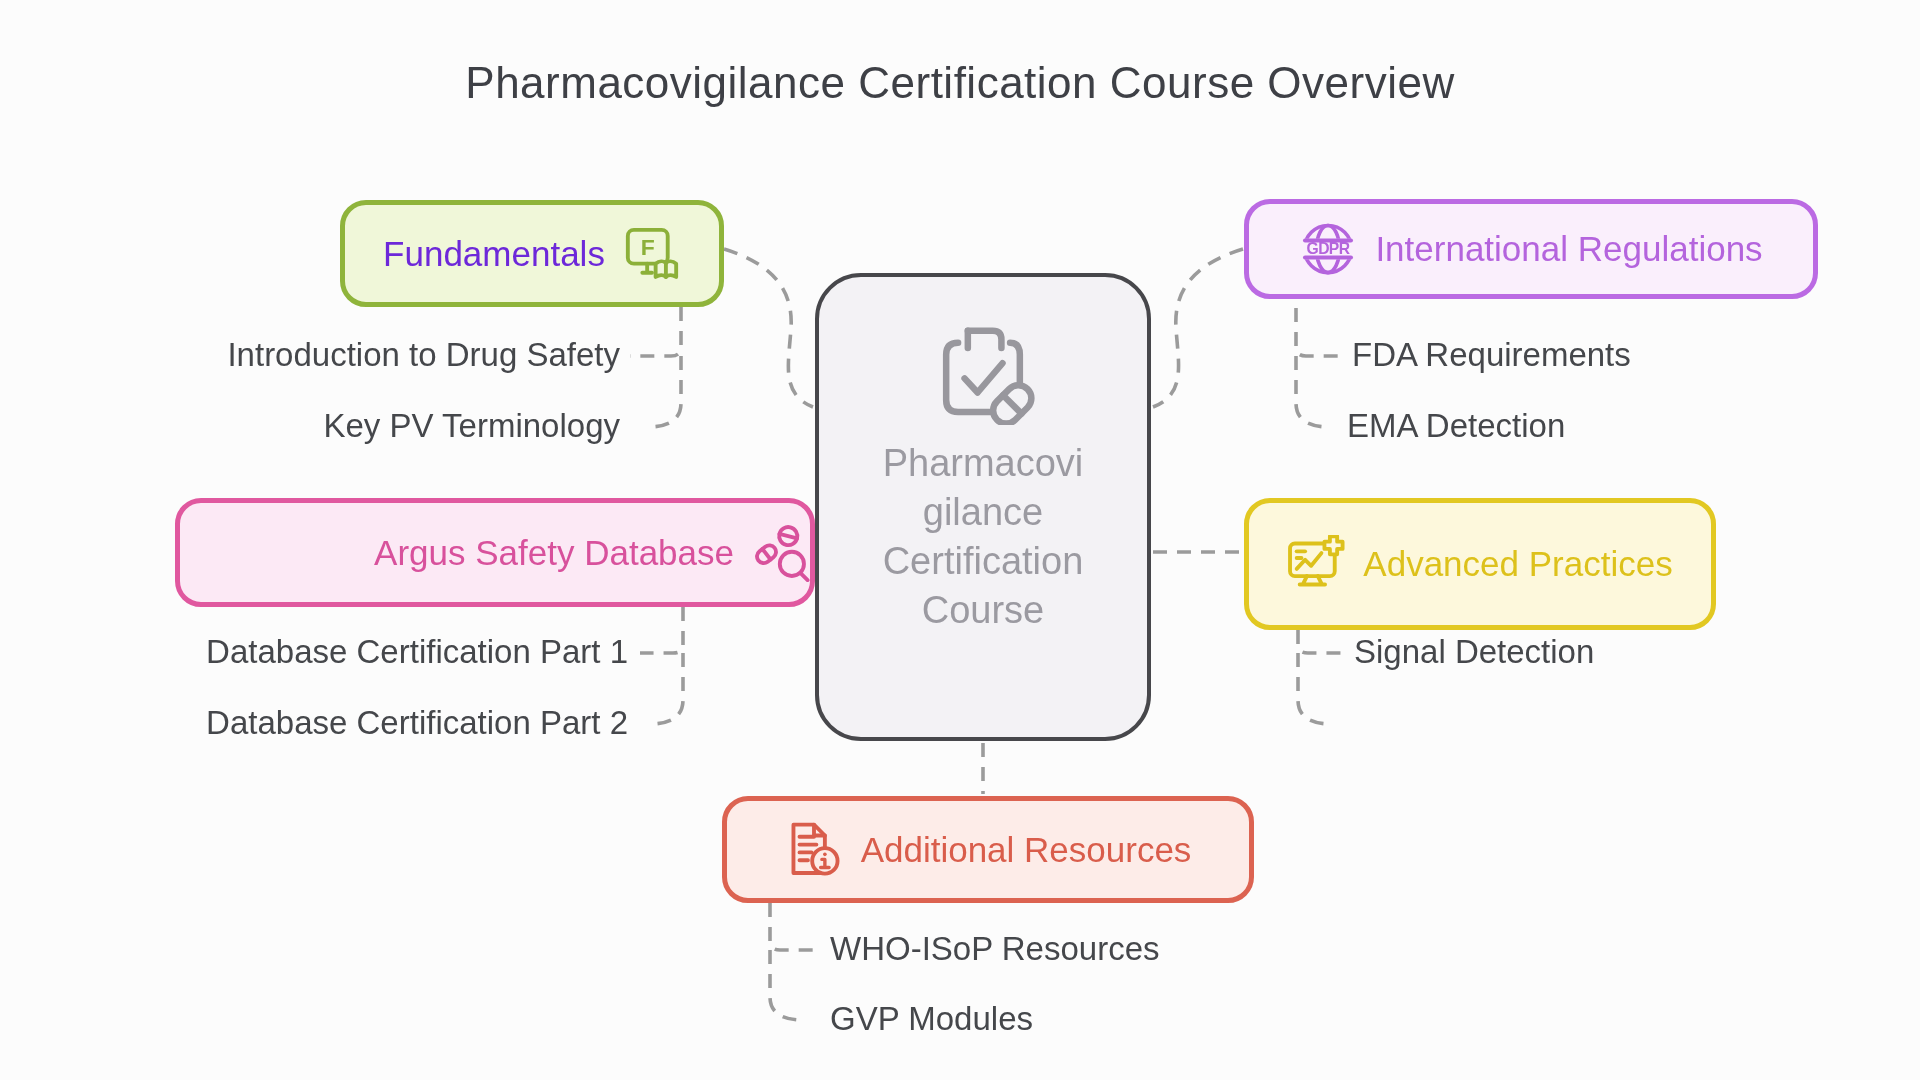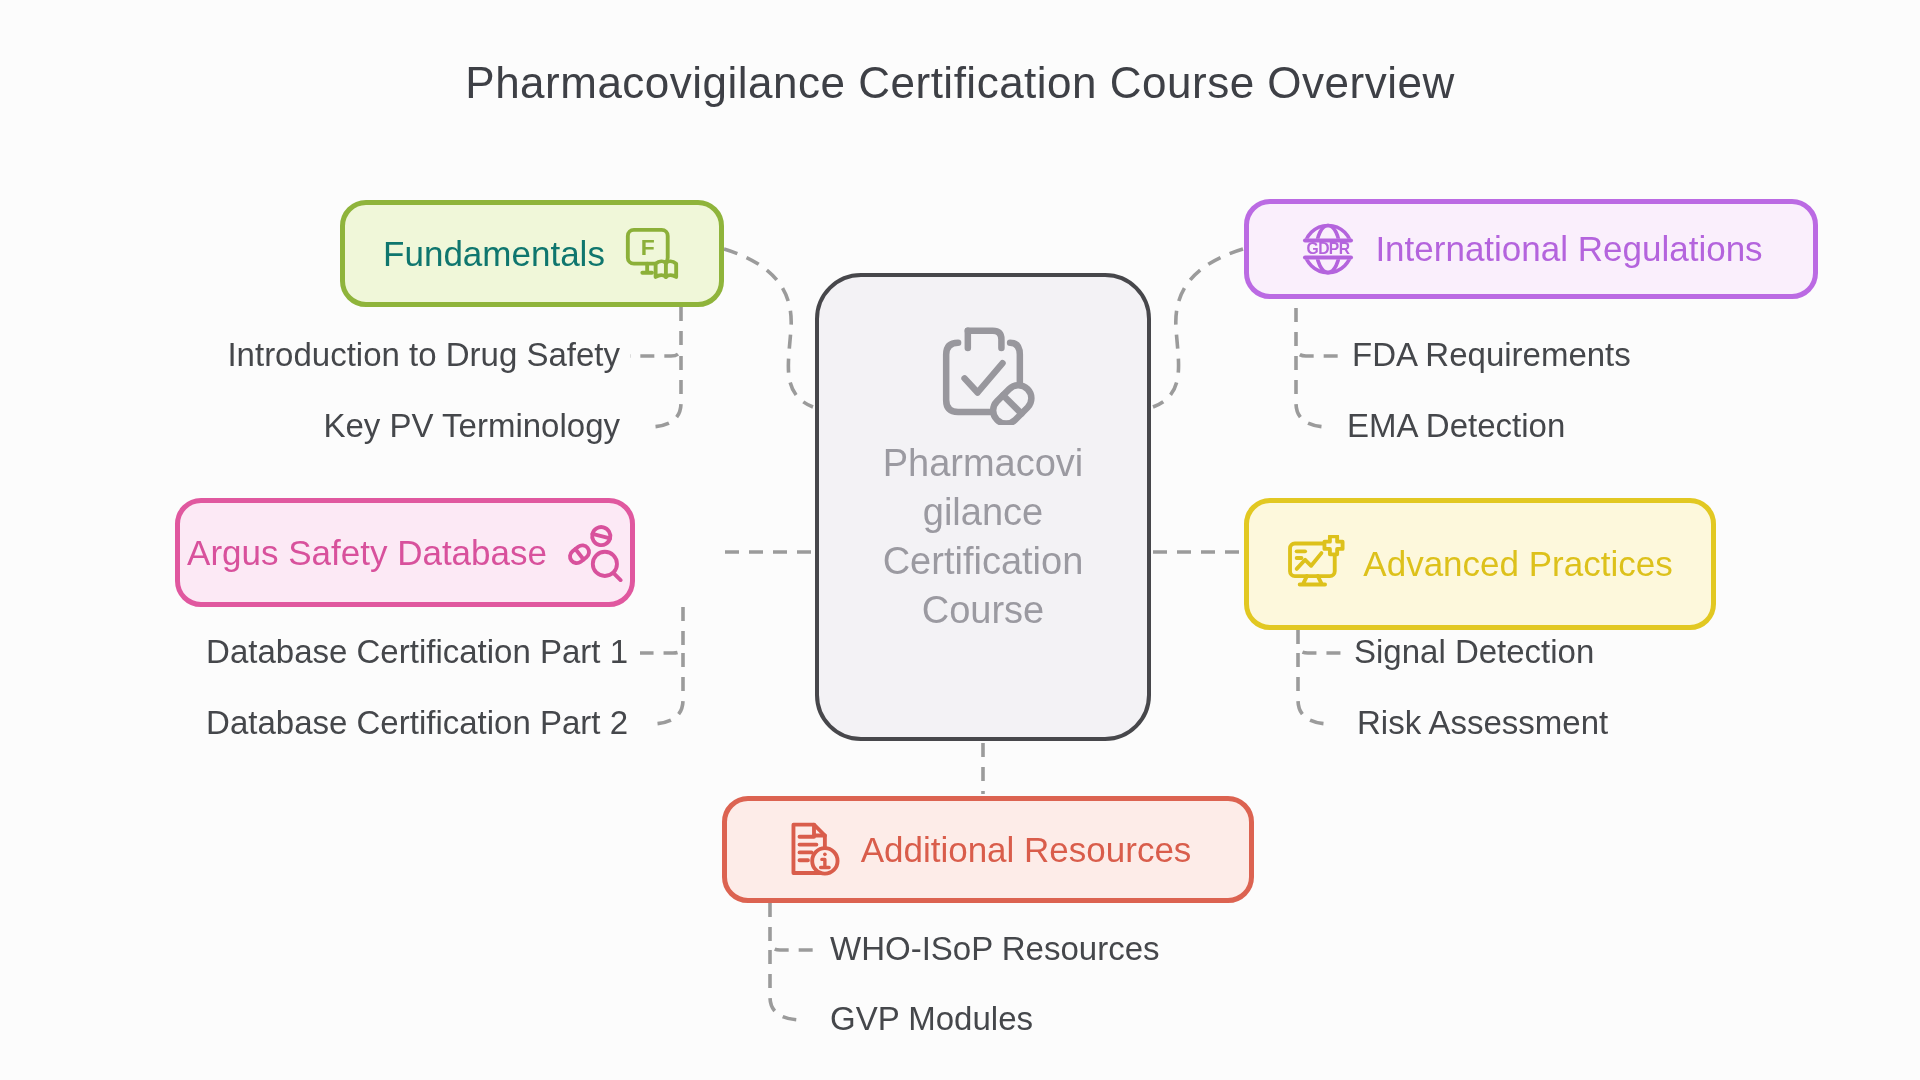--- a/index.html
+++ b/index.html
@@ -9,21 +9,21 @@
          font-size:44px;color:#3e4046;letter-spacing:0.5px;margin-top:24px;}
   
   #wires{position:absolute;left:0;top:0;pointer-events:none;}
   .wire{fill:none;stroke:#9b9b9b;stroke-width:3.6;stroke-dasharray:14 10;}
   
   .branch{position:absolute;box-sizing:border-box;border:5px solid;border-radius:26px;
           display:flex;align-items:center;justify-content:center;gap:18px;
           font-size:35px;white-space:nowrap;}
   .branch .blabel{display:inline-block;}
   .bicon{display:inline-flex;align-items:center;}
-  .c-green {border-color:#8fb43b;background:#f0f7d9;color:#0f766e;}
+  .c-green {border-color:#8fb43b;background:#f0f7d9;color:#6d28d9;}
   .c-pink  {border-color:#e0589f;background:#fce9f5;color:#d8519c;}
   .c-purple{border-color:#bb6ae3;background:#faeffc;color:#b464dd;}
   .c-yellow{border-color:#e2c822;background:#fdf8dc;color:#ddc11b;}
   .c-red   {border-color:#dc6351;background:#fdece8;color:#d95d4b;}
   
   .central{position:absolute;left:815px;top:273px;width:336px;height:468px;
            box-sizing:border-box;background:#f3f2f5;border:4px solid #47474b;
            border-radius:46px;display:flex;flex-direction:column;align-items:center;
            padding-top:44px;}
   .central .ctext{margin-top:14px;font-size:38px;line-height:49px;color:#9b9aa1;
@@ -86,21 +86,21 @@
         <rect x="4" y="4" width="33" height="28" rx="5"></rect>
         <path d="M20 32 V38.5"></path>
         <path d="M16 39.5 H24"></path>
         <path d="M27 32 C30 29.5 33.5 29.5 35.5 31.5 C37.5 29.5 41 29.5 44 32 V43 C41 41 37.5 41 35.5 43 C33.5 41 30 41 27 43 Z" fill="#f0f7d9"></path>
         <path d="M35.5 31.5 V43"></path>
         <text x="20.5" y="25" font-size="19" font-weight="700" fill="#8cb039" stroke="none" text-anchor="middle">F</text>
       </svg>
     </span>
   </div>
 
-  <div class="branch c-pink" style="left:175px;top:498px;width:460px;height:109px;">
+  <div class="branch c-pink" style="left:175px;top:498px;width:640px;height:109px;justify-content:flex-end;">
     <span class="blabel">Argus Safety Database</span>
     <span class="bicon">
       <svg viewBox="0 0 48 48" width="58" height="58" fill="none" stroke="#d8519c" stroke-width="3.2" stroke-linecap="round" stroke-linejoin="round">
         <g transform="rotate(14 30 10)">
           <circle cx="30" cy="10" r="7.5"></circle>
           <path d="M22.5 10 H37.5"></path>
         </g>
         <g transform="rotate(-38 12 25)">
           <rect x="3.5" y="19.5" width="17" height="11" rx="5.5"></rect>
           <path d="M12 19.5 V30.5"></path>
@@ -153,17 +153,16 @@
     <span class="blabel">Additional Resources</span>
   </div>
 
   <div class="leaf ralign" style="right:1300px;top:336px;">Introduction to Drug Safety</div>
   <div class="leaf ralign" style="right:1300px;top:407px;">Key PV Terminology</div>
   <div class="leaf ralign" style="right:1292px;top:633px;">Database Certification Part 1</div>
   <div class="leaf ralign" style="right:1292px;top:704px;">Database Certification Part 2</div>
   <div class="leaf" style="left:1352px;top:336px;">FDA Requirements</div>
   <div class="leaf" style="left:1347px;top:407px;">EMA Detection</div>
   <div class="leaf" style="left:1354px;top:633px;">Signal Detection</div>
-  <div class="leaf" style="left:1357px;top:704px;">Risk Assessment</div>
   <div class="leaf" style="left:830px;top:930px;">WHO-ISoP Resources</div>
   <div class="leaf" style="left:830px;top:1000px;">GVP Modules</div>
 
 </div>
 
 </body></html>

